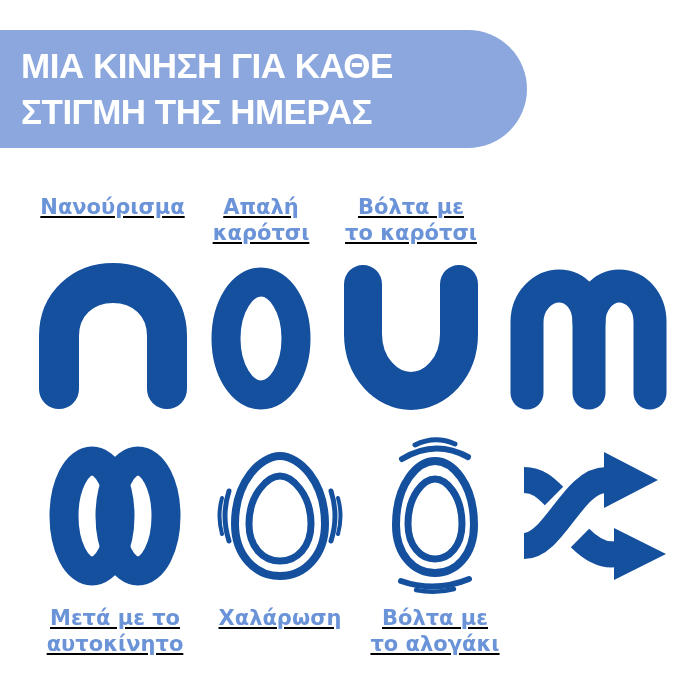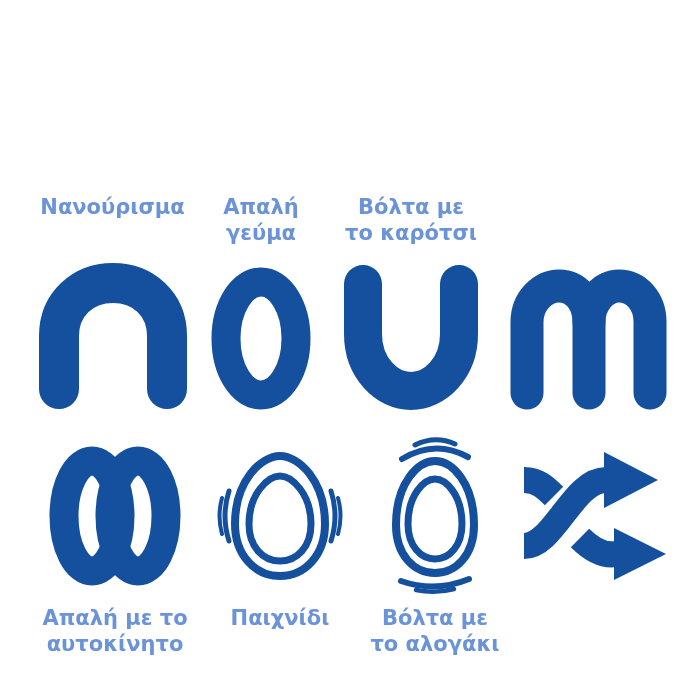--- a/index.html
+++ b/index.html
@@ -34,48 +34,52 @@
     position: absolute; left: 25px; width: 650px;
     display: grid;
   }
   .row1 { grid-template-columns: 175px 122px 178px 175px; }
   .row2 { grid-template-columns: 180px 150px 160px 160px; }
   .labels1 { top: 195px; }
   .icons1  { top: 260px; height: 150px; }
   .icons2  { top: 431px; height: 170px; }
   .labels2 { top: 606px; }
 
-  .cell { display: flex; justify-content: center; }
+  .cell { display: flex; justify-content: center; text-decoration: underline; }
   .icons1 .cell { align-items: flex-end; }
   .icons2 .cell { align-items: center; }
 
   .label {
     font-weight: 700;
     font-size: 21px;
     line-height: 1.23;
     color: #6B93D8;
     text-align: center;
     white-space: pre-line;
   }
 
   .icon svg { display: block; }
 </style>
 </head>
 <body>
 
 <div class="page">
 
+  <div class="banner">
+    <div class="banner-line">ΜΙΑ ΚΙΝΗΣΗ ΓΙΑ ΚΑΘΕ</div>
+    <div class="banner-line">ΣΤΙΓΜΗ ΤΗΣ ΗΜΕΡΑΣ</div>
+  </div>
 
   <div class="row row1 labels1">
     <div class="cell">
         <div class="label">Νανούρισμα</div>
       </div>
     <div class="cell">
         <div class="label">Απαλή
-γεύμα</div>
+καρότσι</div>
       </div>
     <div class="cell">
         <div class="label">Βόλτα με
 το καρότσι</div>
       </div>
   </div>
 
   <div class="row row1 icons1">
     <div class="cell">
       <span class="icon">
@@ -149,25 +153,25 @@
           <path d="M6 30 C20 30 28 38 36 46" fill="none" stroke="#14509E" stroke-width="26"></path>
           <path d="M62 88 C74 100 86 106 98 104" fill="none" stroke="#14509E" stroke-width="26"></path>
           <polygon points="96,78 148,104 96,130" fill="#14509E"></polygon>
         </svg>
       </span>
     </div>
   </div>
 
   <div class="row row2 labels2">
     <div class="cell">
-        <div class="label">Απαλή με το
+        <div class="label">Μετά με το
 αυτοκίνητο</div>
       </div>
     <div class="cell">
-        <div class="label">Παιχνίδι</div>
+        <div class="label">Χαλάρωση</div>
       </div>
     <div class="cell">
         <div class="label">Βόλτα με
 το αλογάκι</div>
       </div>
   </div>
 
 </div>
 
 </body></html>

